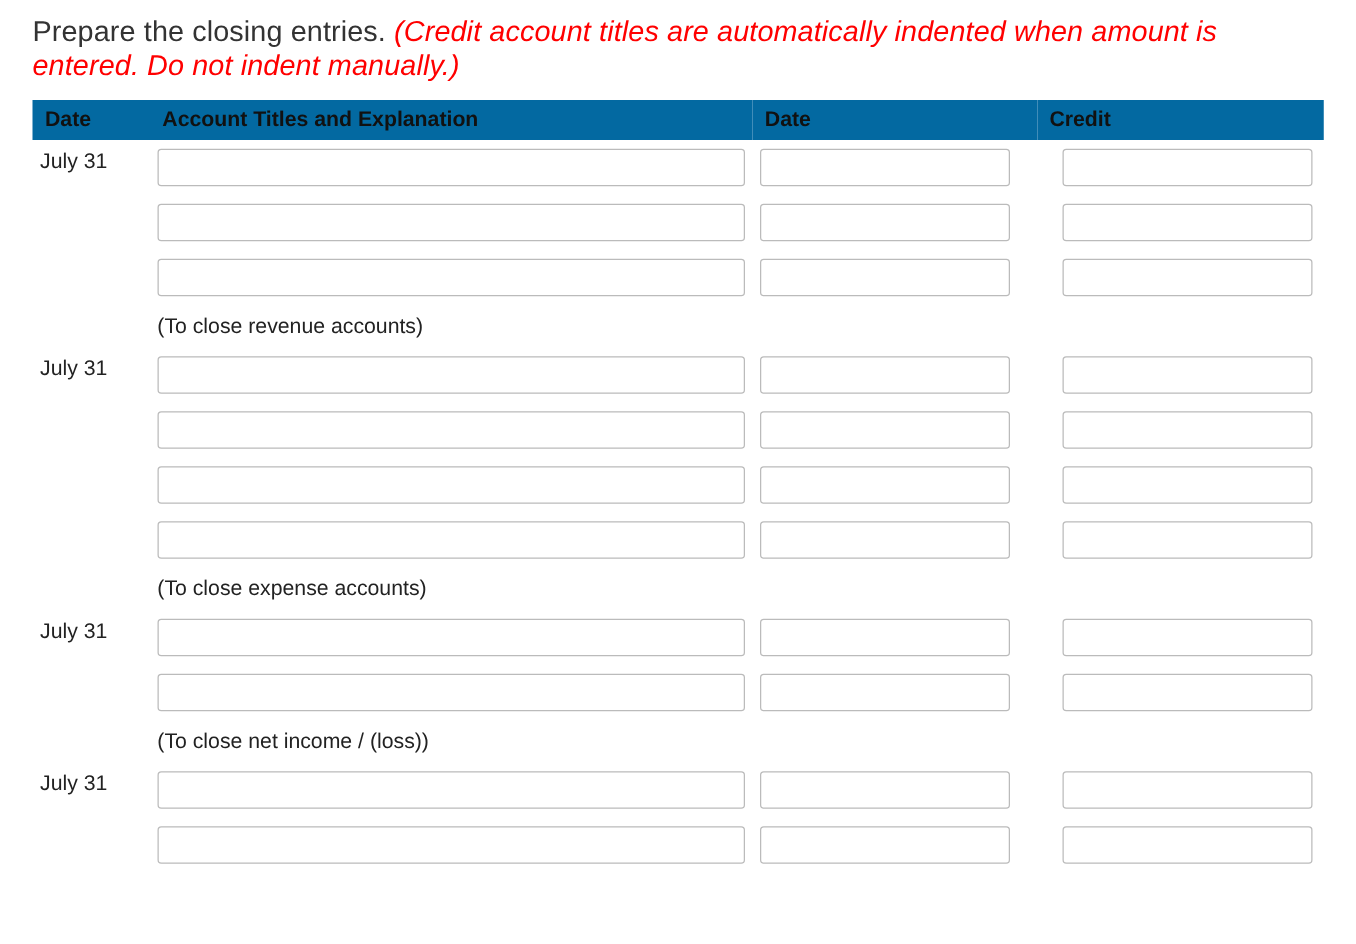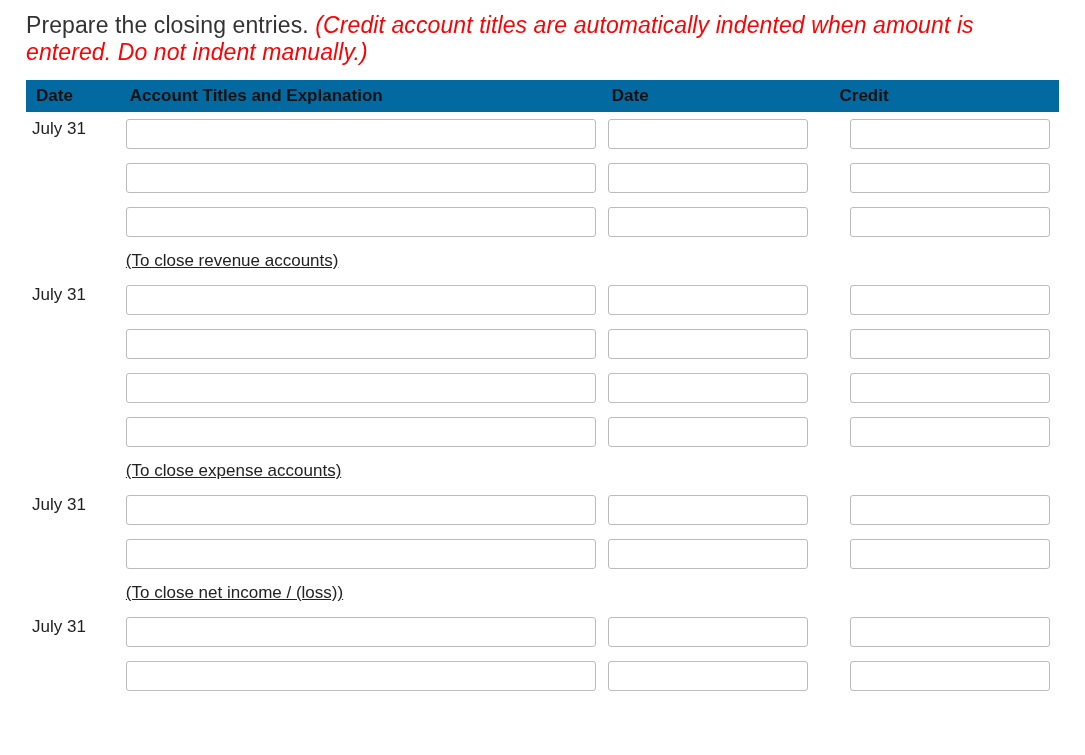--- a/index.html
+++ b/index.html
@@ -53,21 +53,20 @@
   }
   td.date-cell {
     padding-left: 8px;
     padding-right: 2px;
     white-space: nowrap;
   }
   .explanation {
     font-size: 17px;
     color: #222;
     padding-left: 0;
-    text-decoration: underline;
   }
   input.field {
     height: 30px;
     box-sizing: border-box;
     border: 1px solid #bbb;
     border-radius: 3px;
     font-size: 15px;
     padding: 2px 6px;
     background: #fff;
   }

